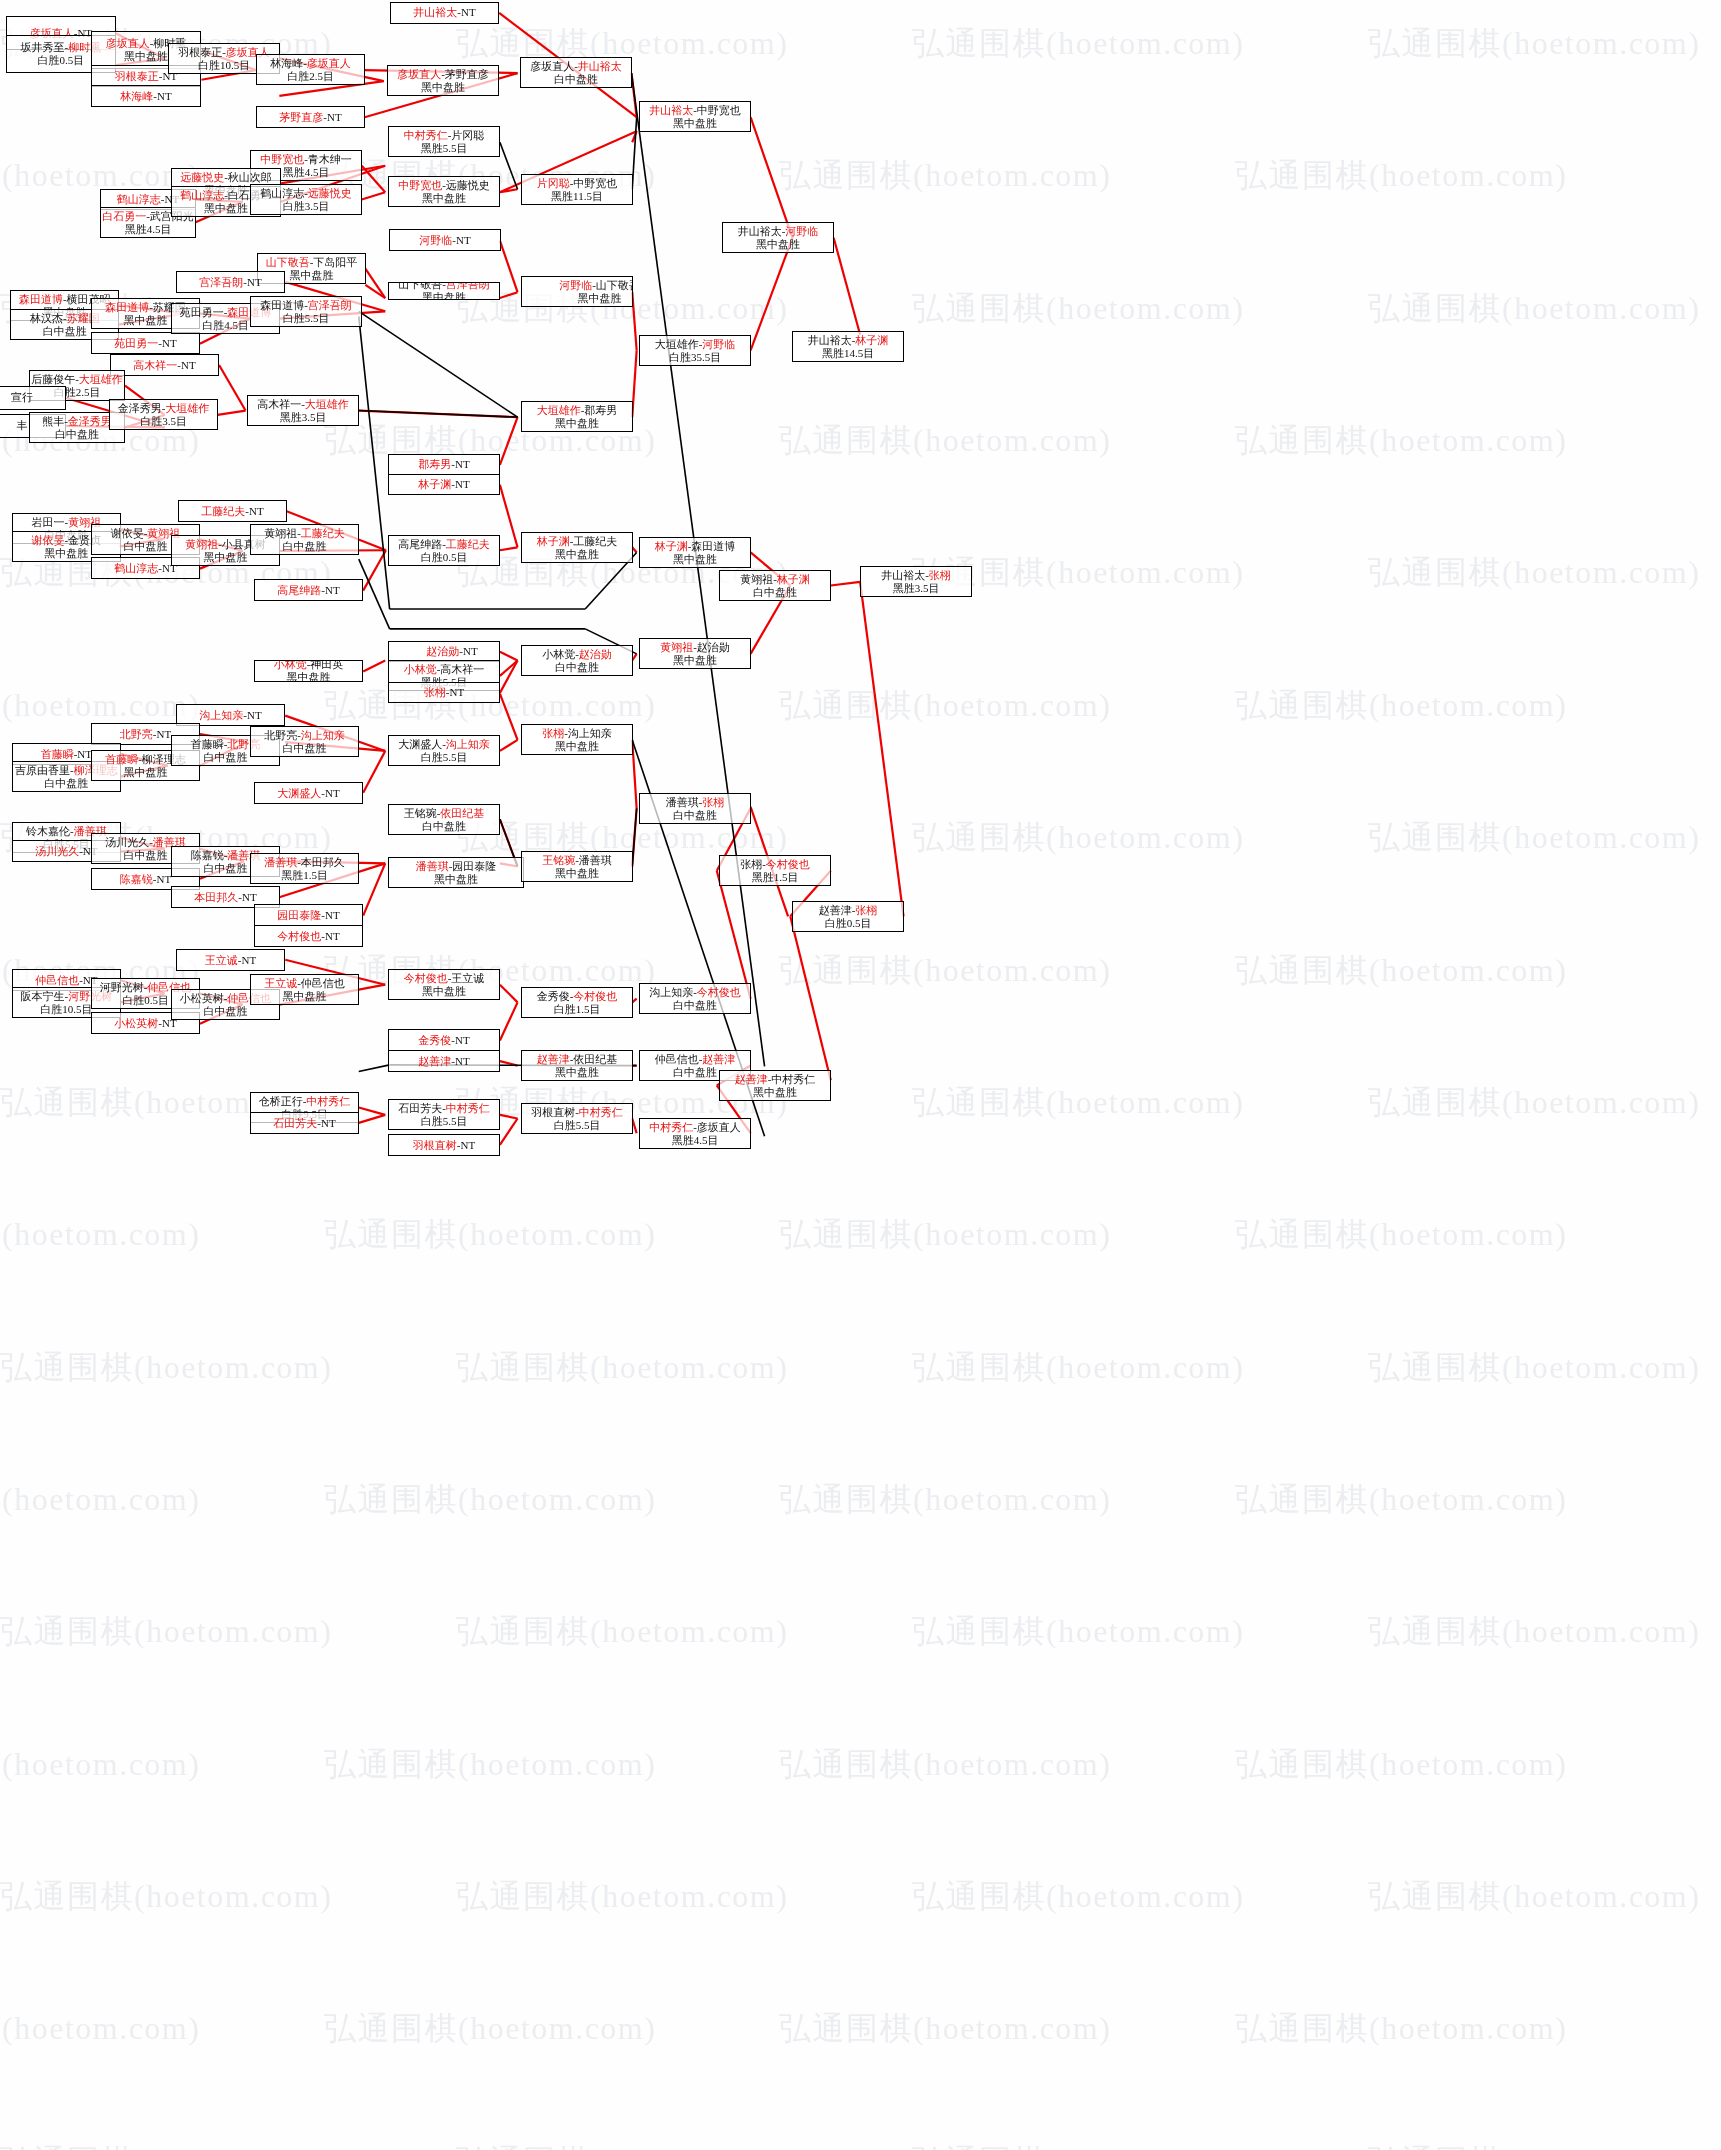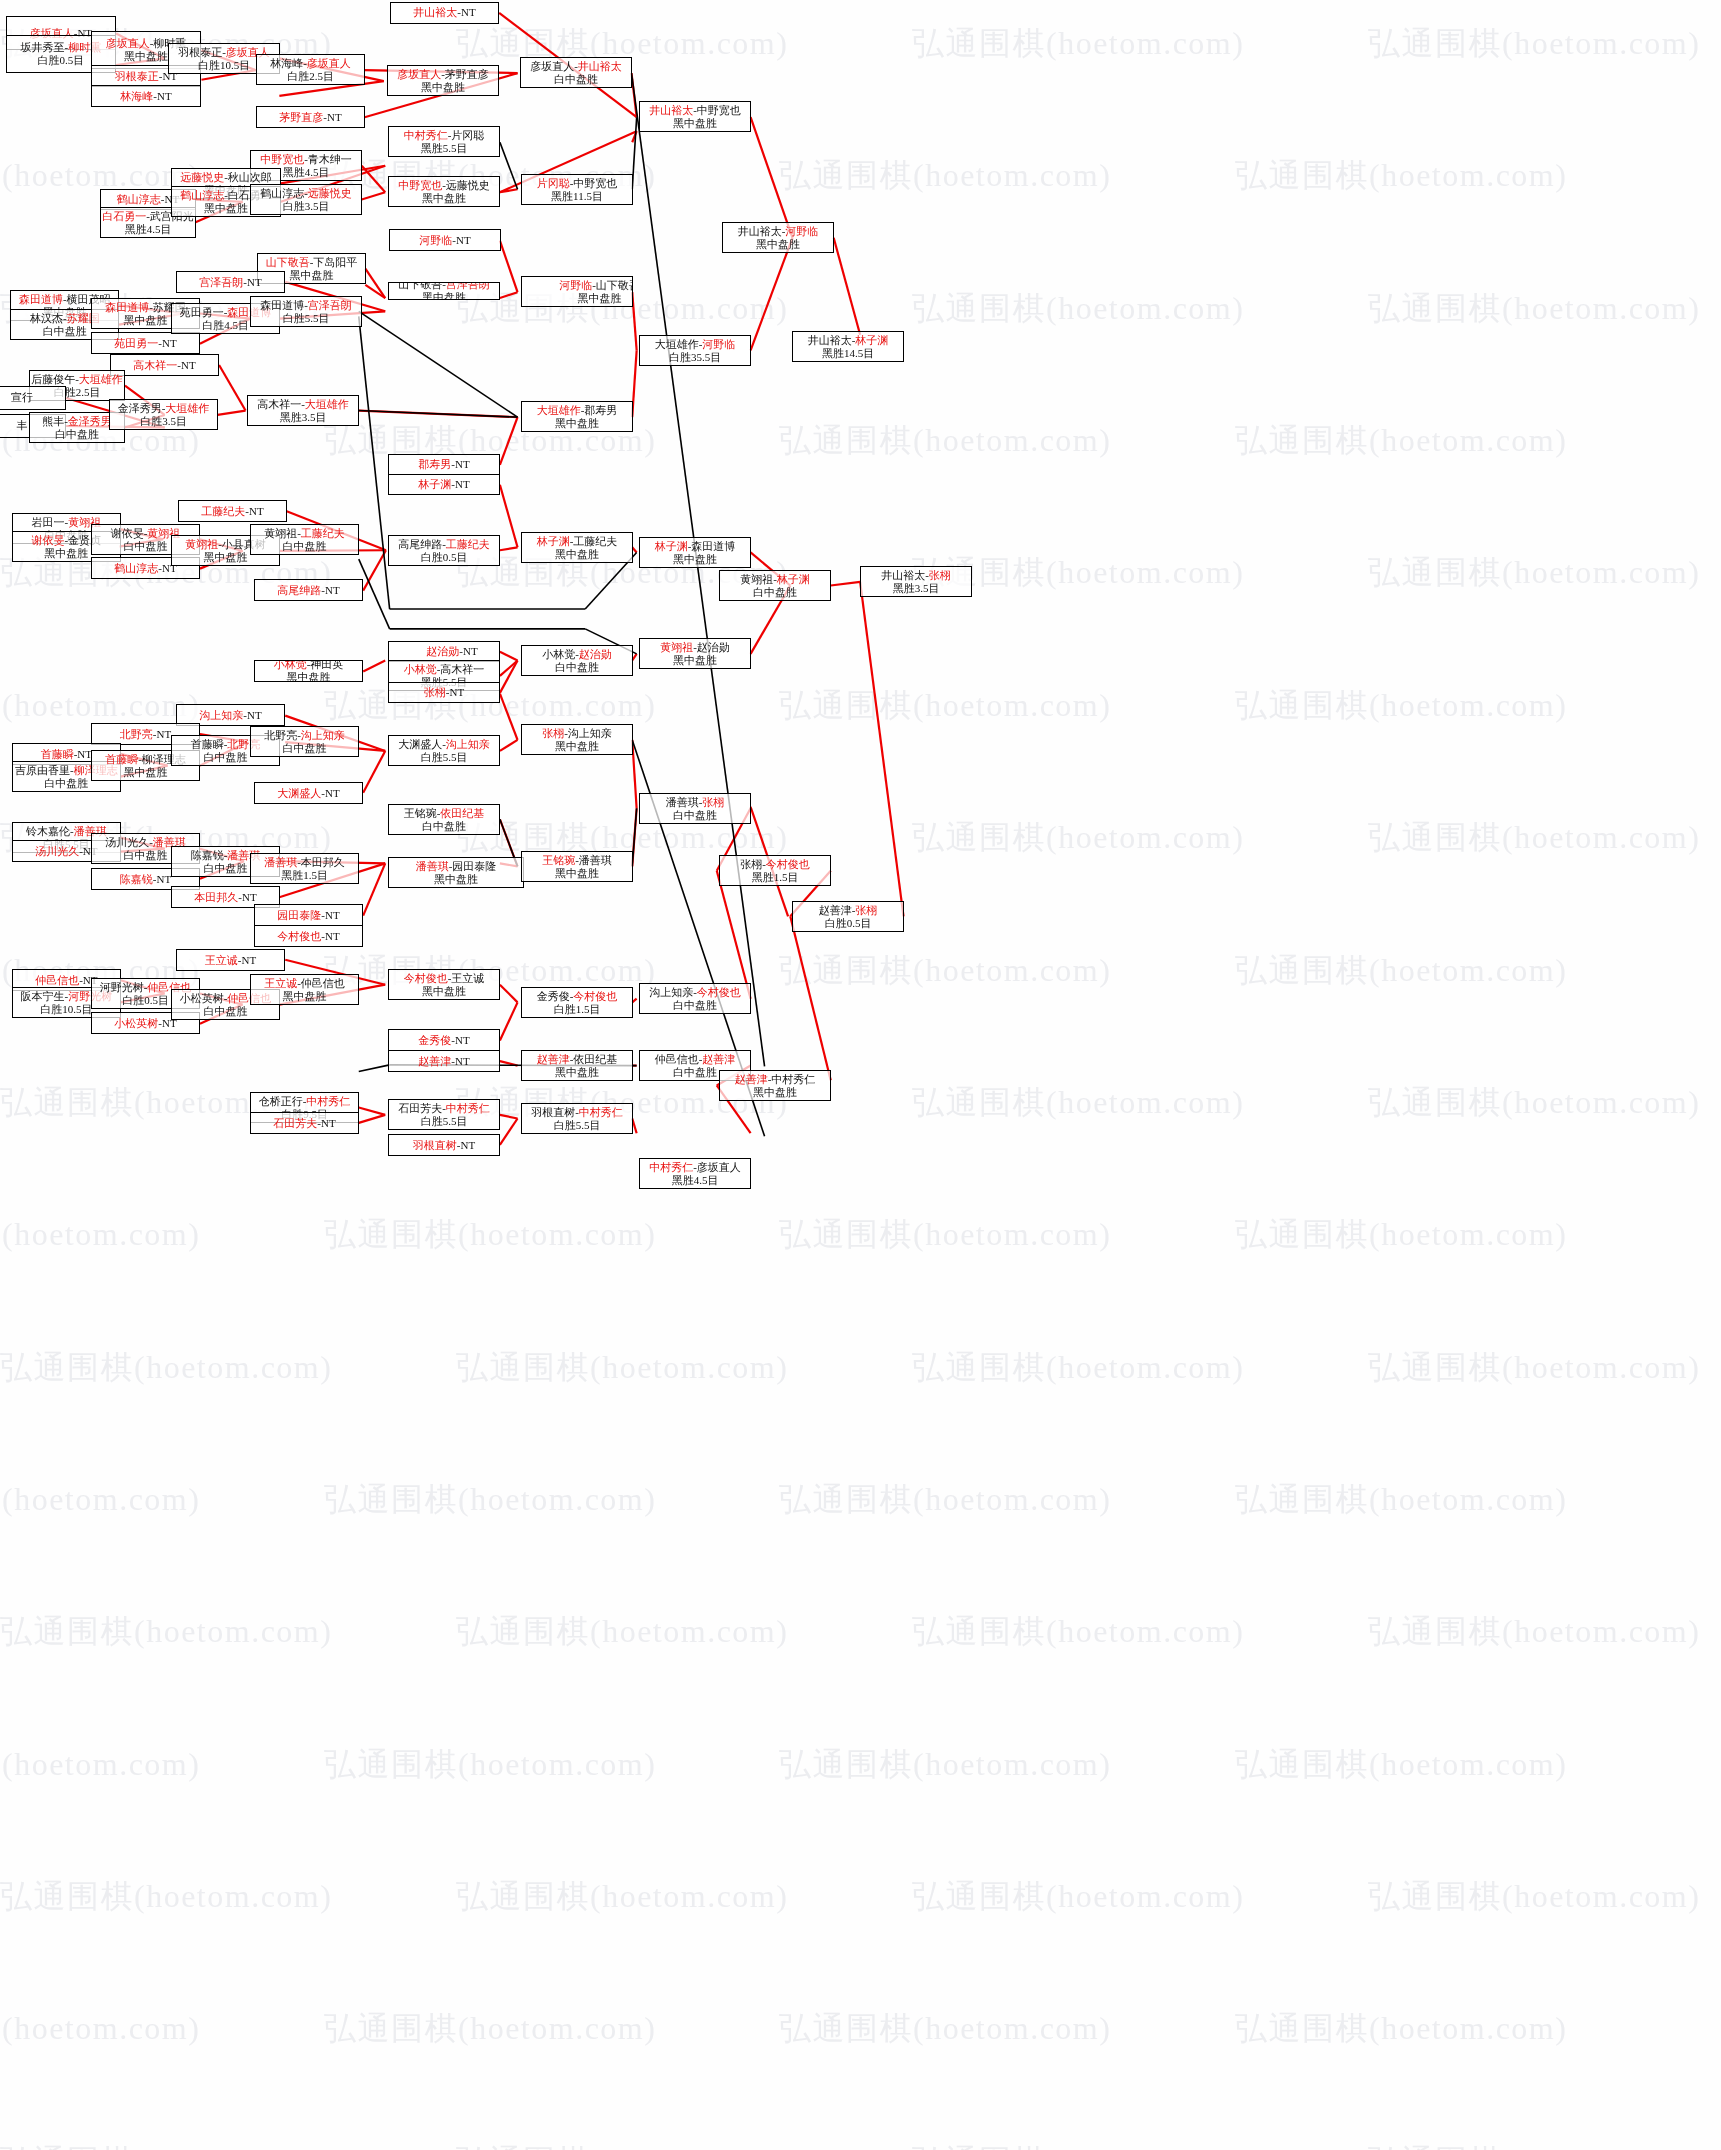--- a/index.html
+++ b/index.html
@@ -618,19 +618,19 @@
         <div class="ln f15"><span class="k">石田芳夫-</span><span class="r">中村秀仁</span></div>
         <div class="ln f15"><span class="k">白胜5.5目</span></div>
       </div>
       <div class="node" style="left: 388px; top: 1134px; width: 112px; height: 22px;">
         <div class="ln f15"><span class="r">羽根直树</span><span class="k">-NT</span></div>
       </div>
       <div class="node" style="left: 521px; top: 1103px; width: 112px; height: 31px;">
         <div class="ln f15"><span class="k">羽根直树-</span><span class="r">中村秀仁</span></div>
         <div class="ln f15"><span class="k">白胜5.5目</span></div>
       </div>
-      <div class="node" style="left: 639px; top: 1118px; width: 112px; height: 31px; margin-top: 40px;">
+      <div class="node" style="left: 639px; top: 1118px; width: 112px; height: 31px;">
         <div class="ln f15"><span class="r">中村秀仁</span><span class="k">-彦坂直人</span></div>
         <div class="ln f15"><span class="k">黑胜4.5目</span></div>
       </div>
     </div>
 </div>
 
 
 </body></html>

